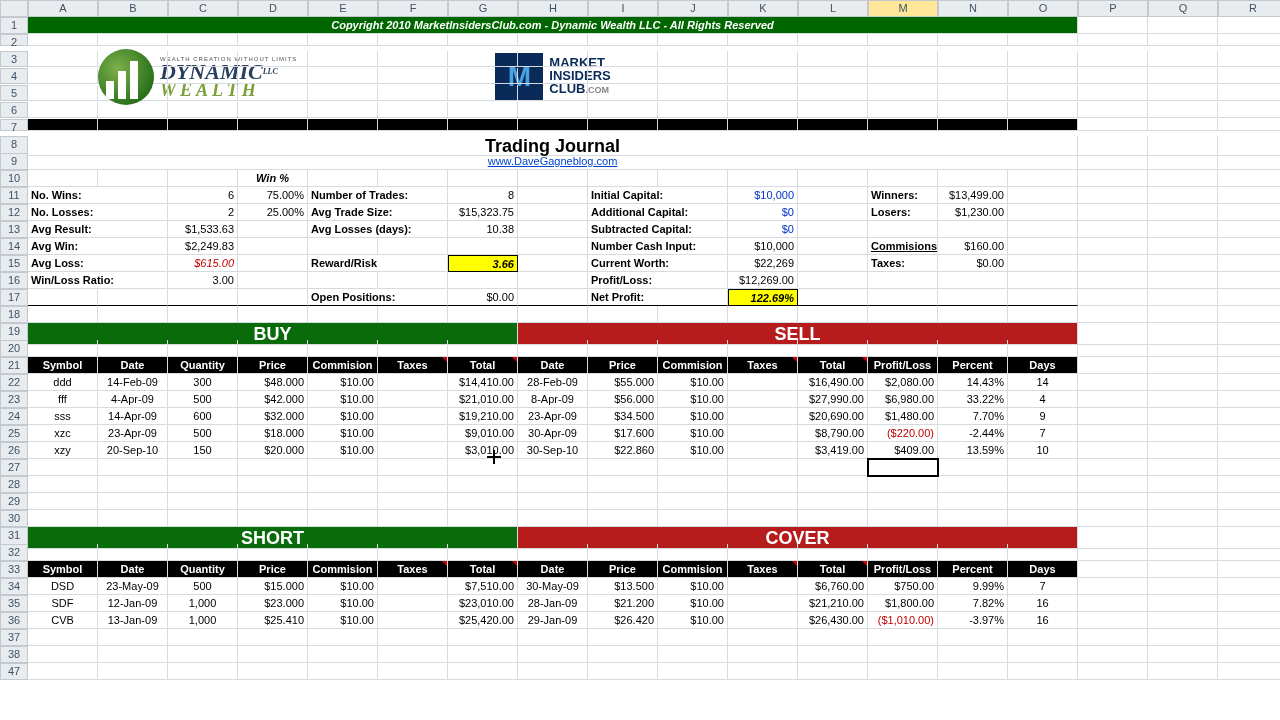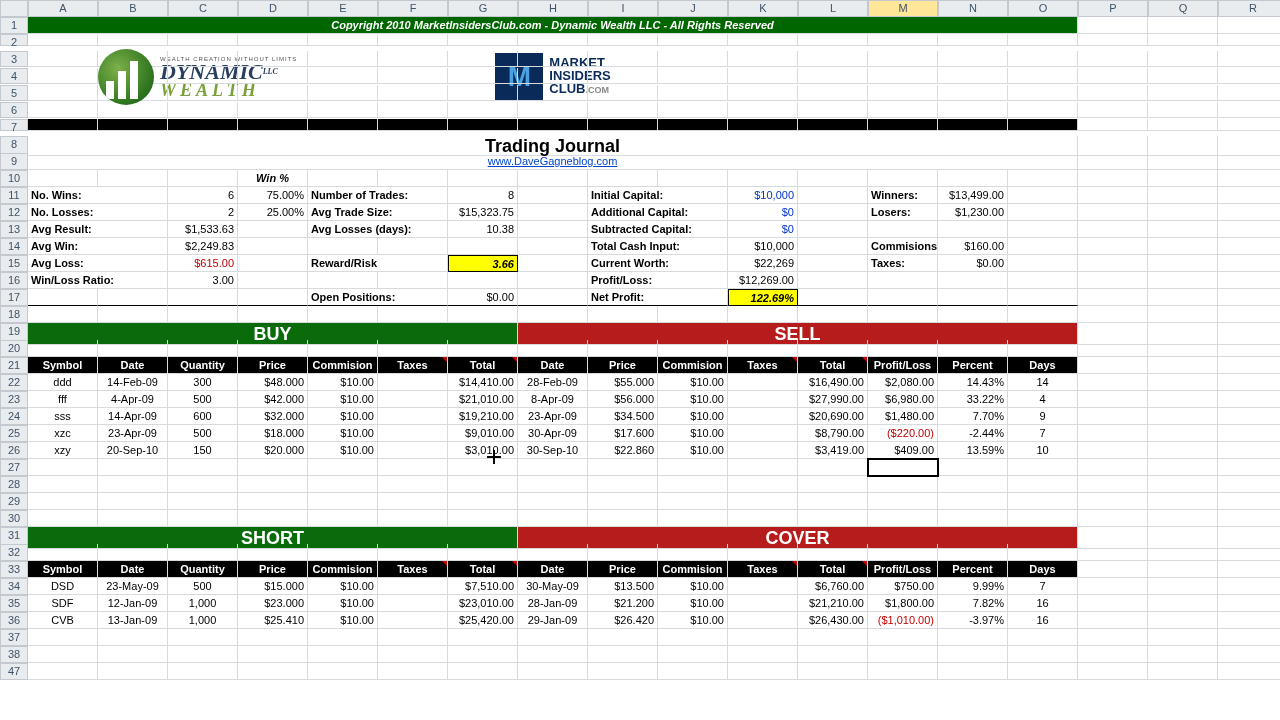--- a/index.html
+++ b/index.html
@@ -290,32 +290,32 @@
     <div class="cell" style="grid-area: 14 / 18;"></div>
     <div class="cell" style="grid-area: 14 / 19;"></div>
     <div class="rowhdr" style="grid-row: 15;">14</div>
     <div class="cell bold" style="grid-area: 15 / 2 / auto / span 2;">Avg Win:</div>
     <div class="cell right" style="grid-area: 15 / 4;">$2,249.83</div>
     <div class="cell" style="grid-area: 15 / 5;"></div>
     <div class="cell" style="grid-area: 15 / 6;"></div>
     <div class="cell" style="grid-area: 15 / 7;"></div>
     <div class="cell" style="grid-area: 15 / 8;"></div>
     <div class="cell" style="grid-area: 15 / 9;"></div>
-    <div class="cell bold" style="grid-area: 15 / 10 / auto / span 2;">Total Cash Input:</div>
+    <div class="cell bold" style="grid-area: 15 / 10 / auto / span 2;">Number Cash Input:</div>
     <div class="cell right" style="grid-area: 15 / 12;">$10,000</div>
     <div class="cell" style="grid-area: 15 / 13;"></div>
-    <div class="cell bold" style="grid-area: 15 / 14;">Commisions</div>
+    <div class="cell bold" style="grid-area: 15 / 14; text-decoration: underline;">Commisions</div>
     <div class="cell right" style="grid-area: 15 / 15;">$160.00</div>
     <div class="cell" style="grid-area: 15 / 16;"></div>
     <div class="cell" style="grid-area: 15 / 17;"></div>
     <div class="cell" style="grid-area: 15 / 18;"></div>
     <div class="cell" style="grid-area: 15 / 19;"></div>
     <div class="rowhdr" style="grid-row: 16;">15</div>
     <div class="cell bold" style="grid-area: 16 / 2 / auto / span 2;">Avg Loss:</div>
-    <div class="cell right redtxt" style="grid-area: 16 / 4;">$615.00</div>
+    <div class="cell right redtxt" style="grid-area: 16 / 4; font-style: italic;">$615.00</div>
     <div class="cell" style="grid-area: 16 / 5;"></div>
     <div class="cell bold" style="grid-area: 16 / 6 / auto / span 2;">Reward/Risk</div>
     <div class="cell right italic bold yellowbg" style="grid-area: 16 / 8; border: 1px solid rgb(0, 0, 0);">3.66</div>
     <div class="cell" style="grid-area: 16 / 9;"></div>
     <div class="cell bold" style="grid-area: 16 / 10 / auto / span 2;">Current Worth:</div>
     <div class="cell right" style="grid-area: 16 / 12;">$22,269</div>
     <div class="cell" style="grid-area: 16 / 13;"></div>
     <div class="cell bold" style="grid-area: 16 / 14;">Taxes:</div>
     <div class="cell right" style="grid-area: 16 / 15;">$0.00</div>
     <div class="cell" style="grid-area: 16 / 16;"></div>

